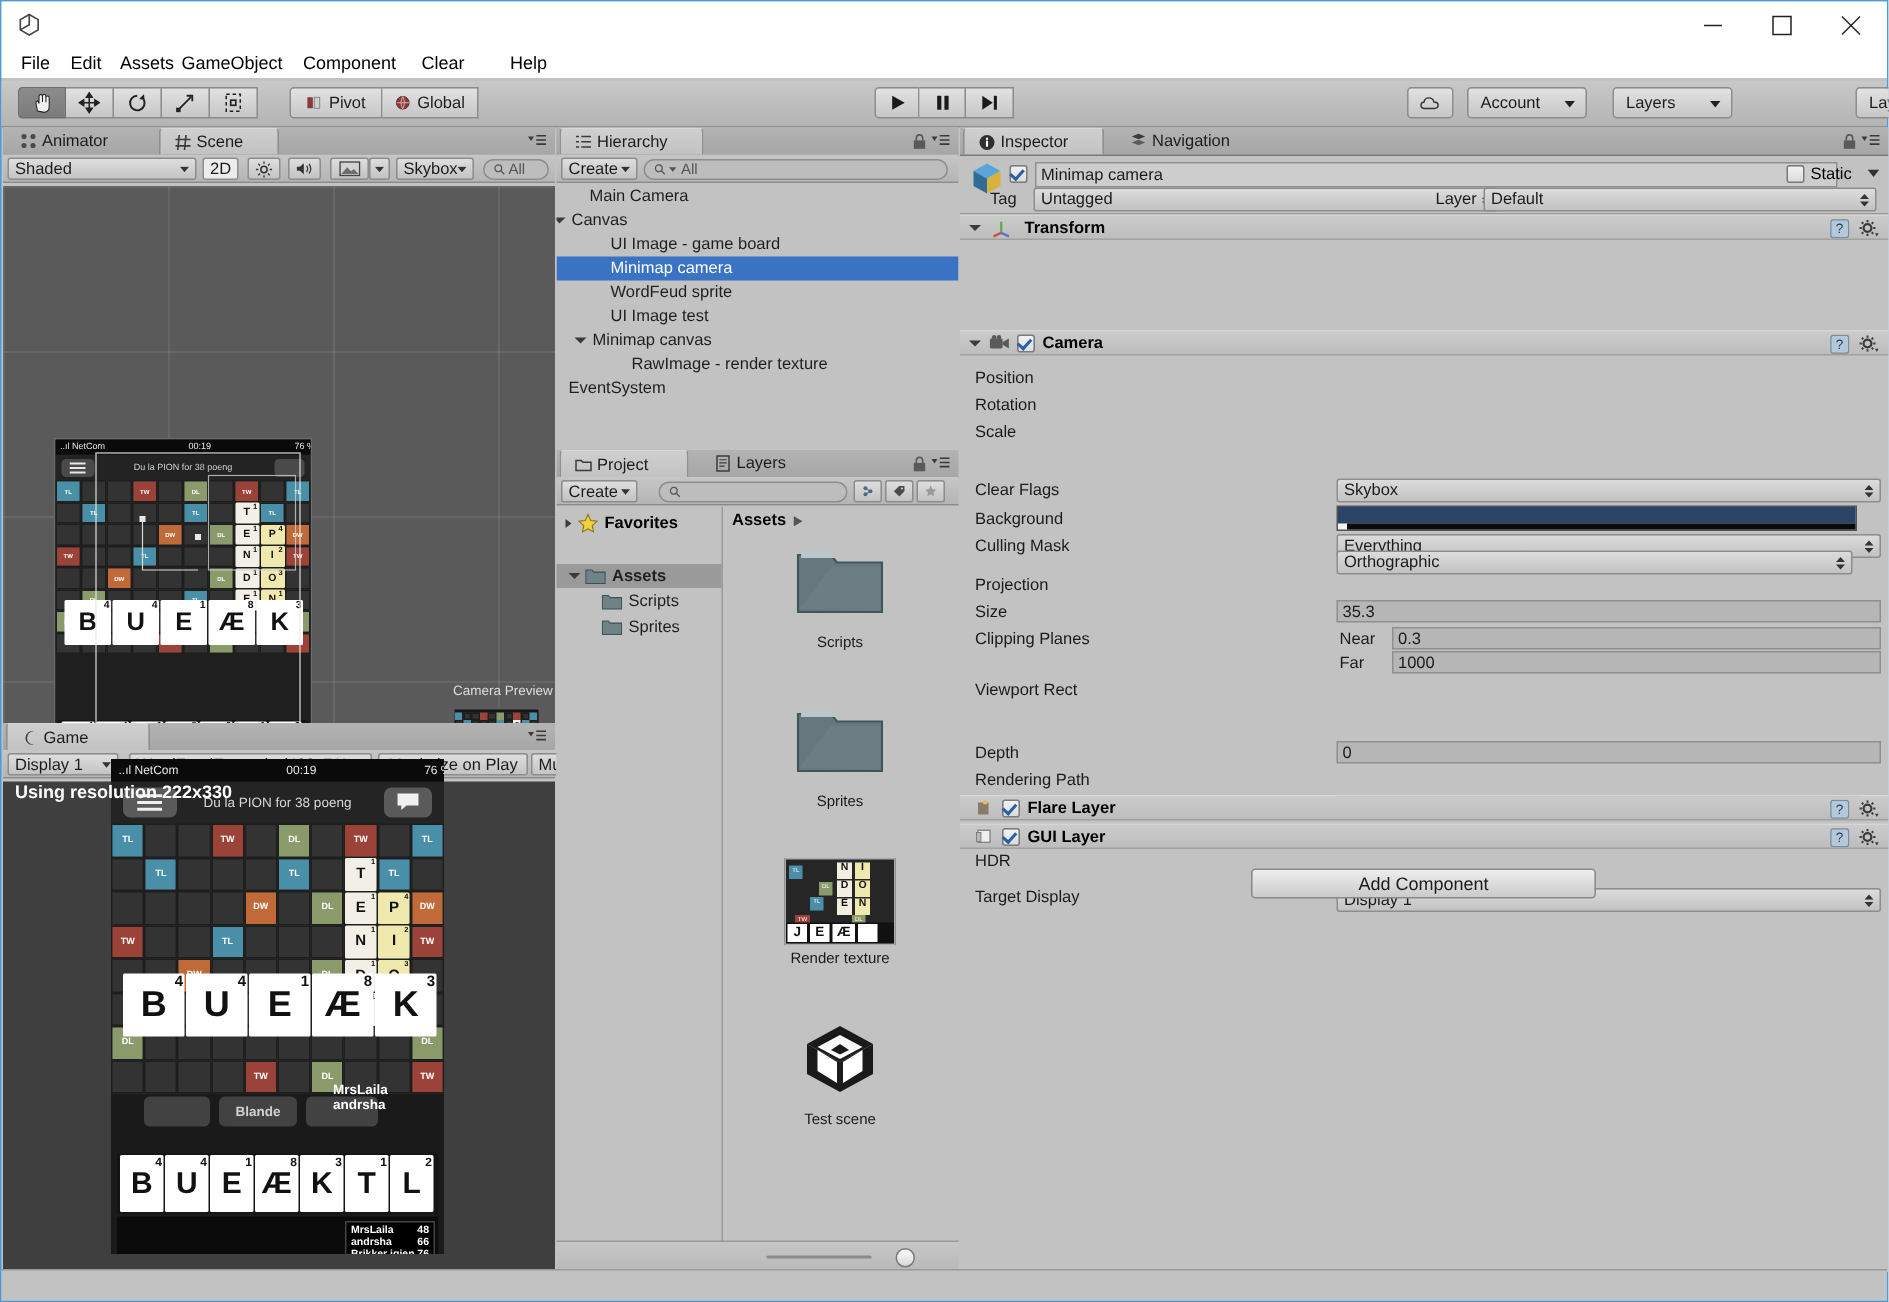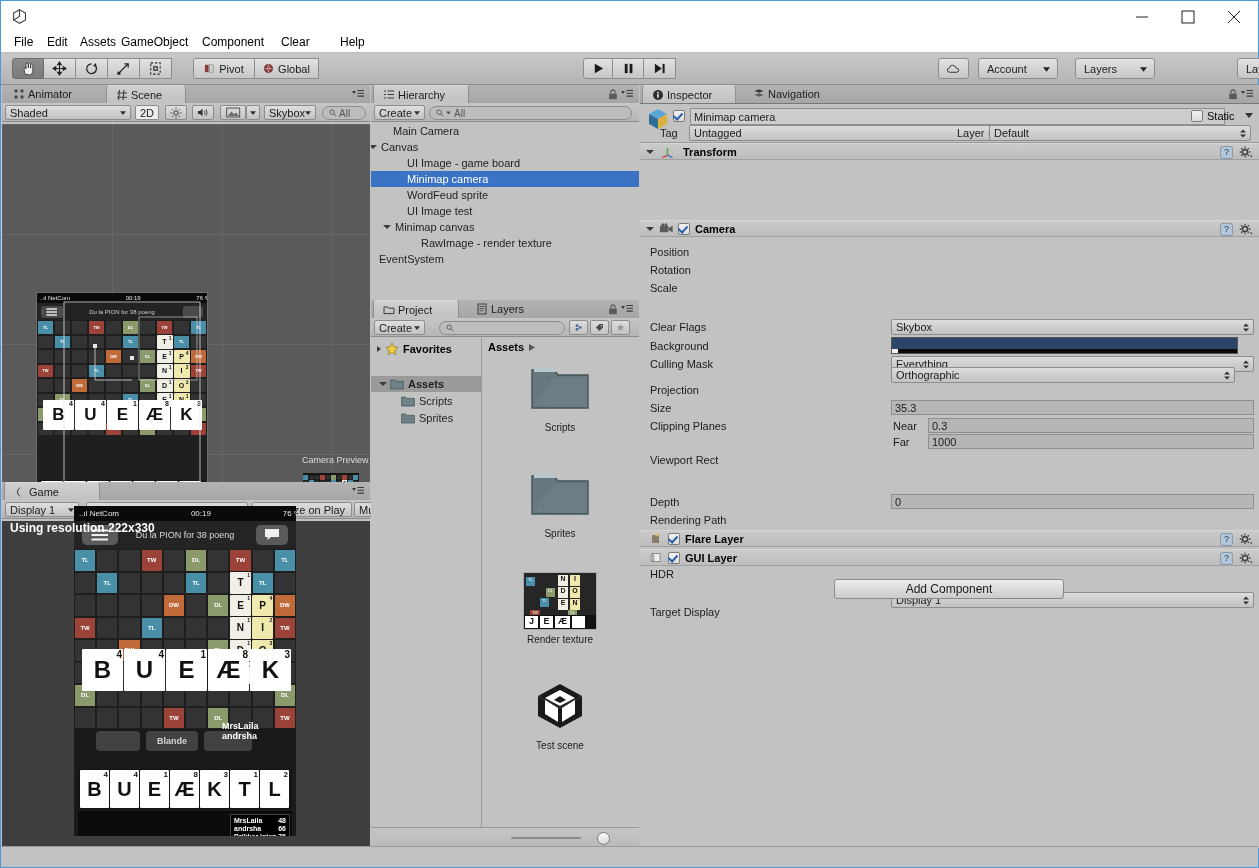--- a/index.html
+++ b/index.html
@@ -1220,21 +1220,21 @@
         <rect x="1.4" y="1.4" width="3.5" height="3" fill="#c8b8d8"></rect>
         <rect x="5.6" y="4.6" width="3.5" height="3" fill="#a898c8"></rect>
       </svg>
       <span>Render texture</span>
     </div>
 
     <span class="fld-label" style="left:10px;top:465px">Occlusion Culling</span>
 
     <span class="fld-label" style="left:10px;top:483px">HDR</span>
 
-    <span class="fld-label" style="left:10px;top:521px">Target Display</span>
+    <span class="fld-label" style="left:10px;top:507px">Target Display</span>
     <div class="popup" style="left:251px;top:507px;width:363px">
       <span>Display 1</span>
       <svg class="ar" width="6" height="9" viewBox="0 0 6 9">
           <path d="M0 3.6 L3 0.4 L6 3.6 Z M0 5.4 L3 8.6 L6 5.4 Z" fill="#333"></path>
         </svg>
     </div>
 
     <div class="cmp-header" style="top:445px">
       <svg width="13" height="13" viewBox="0 0 13 13" style="margin-left:10px">
         <rect x="2" y="3" width="7" height="8" fill="#8a7a6a"></rect>

